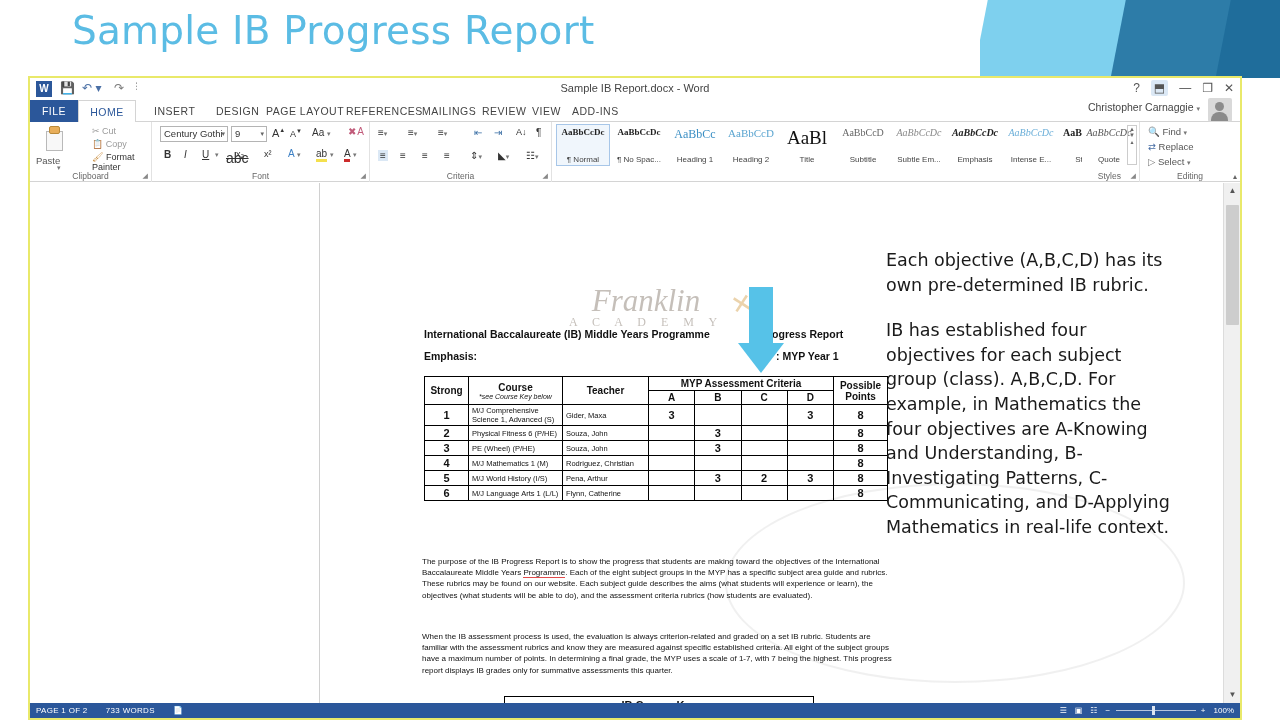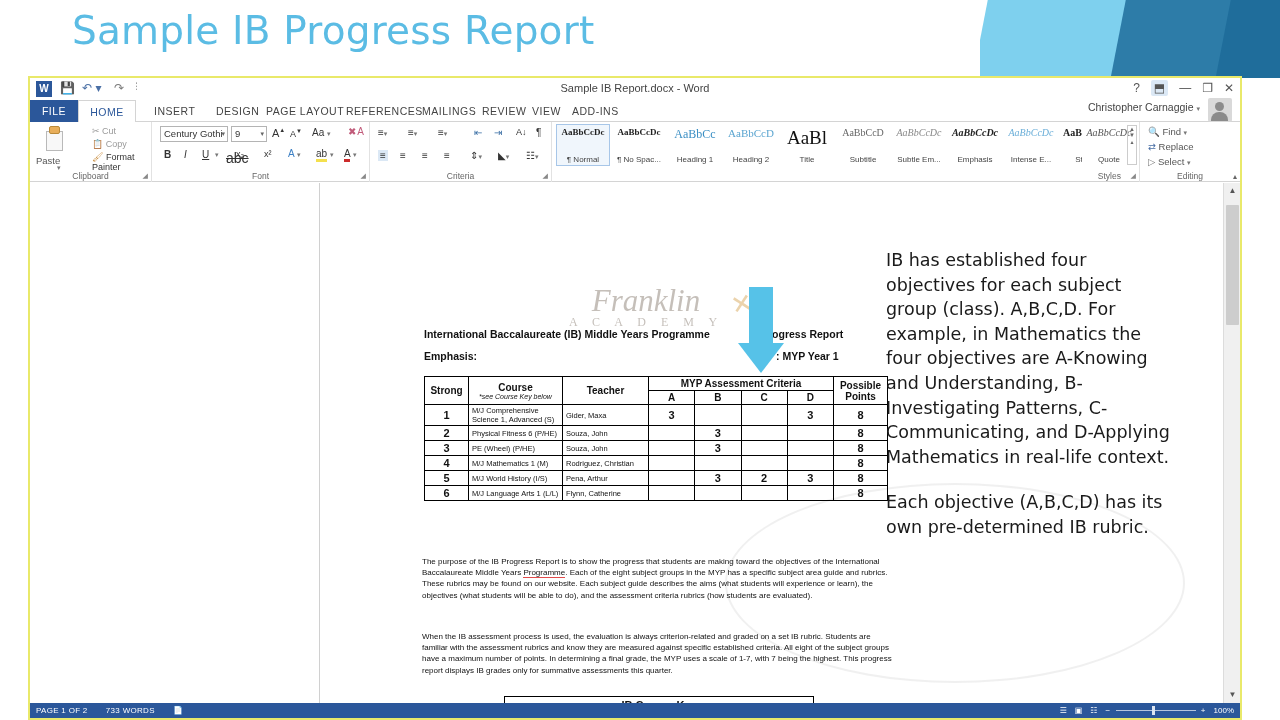--- a/index.html
+++ b/index.html
@@ -456,17 +456,17 @@
           <div class="track"></div>
           <div class="knob"></div>
           <span class="mx">+</span>
         </div>
         <span>100%</span>
       </div>
     </div>
   </div>
 
   <div class="right-col">
+    <p>Each objective (A,B,C,D) has its own pre-determined IB rubric.</p>
     <p>IB has established four objectives for each subject group (class). A,B,C,D. For example, in Mathematics the four objectives are A-Knowing and Understanding, B-Investigating Patterns, C-Communicating, and D-Applying Mathematics in real-life context.</p>
-    <p>Each objective (A,B,C,D) has its own pre-determined IB rubric.</p>
   </div>
 
 </div>
 
 </body></html>

